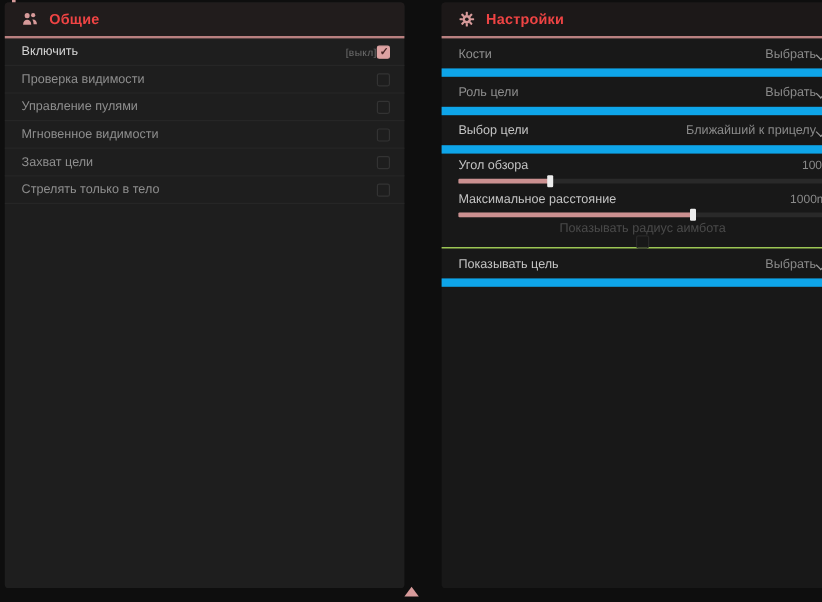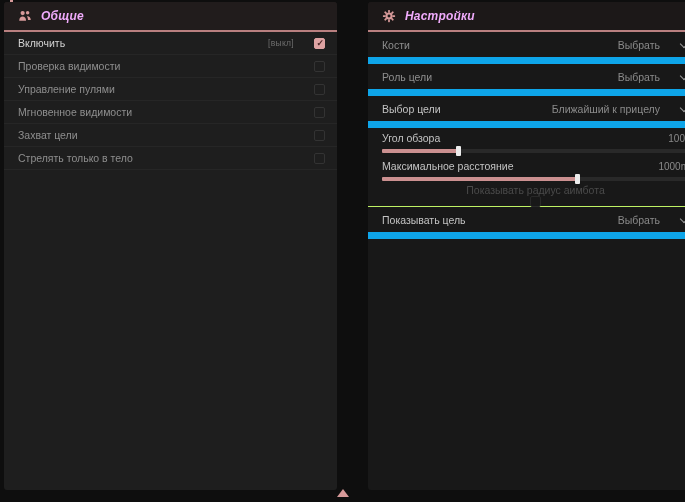--- a/index.html
+++ b/index.html
@@ -6,33 +6,33 @@
   #screen{position:relative;width:685px;height:502px;background:#0e0e0e;overflow:hidden;
           font-family:"Liberation Sans", sans-serif;-webkit-font-smoothing:antialiased;}
 
   .panel{position:absolute;top:2px;height:488px;width:333px;border-radius:3px;}
   #panel-general{left:4px;background:#1e1e1e;}
   #panel-settings{left:368px;background:#181818;}
 
   .panel-header{height:28px;display:flex;align-items:center;gap:9px;padding:0 14px;}
   #panel-general .panel-header{background:#211c1c;border-radius:3px 3px 0 0;}
   #panel-settings .panel-header{background:#1c1818;border-radius:3px 3px 0 0;}
-  .panel-title{font-size:12px;font-weight:bold;color:#f0abfc;letter-spacing:.2px;font-style:italic;}
+  .panel-title{font-size:12px;font-weight:bold;color:#ef4444;letter-spacing:.2px;}
   .header-divider{height:2px;background:#b98080;}
 
   .row{display:flex;align-items:center;justify-content:space-between;
        padding:0 12px 0 14px;font-size:10.5px;}
   .row-check{height:22px;border-bottom:1px solid #262626;}
   #panel-settings .row-check{border-bottom:1px solid #bef264;flex-direction:column;}
   .row-dd{height:25px;border-bottom:7px solid #0ea5e9;}
   .label{color:#8e8e8e;}
   .label.bright{color:#d4d4d4;}
   .label.mid{color:#c3c3c3;}
   .row.disabled .label{color:#4a4a4a;}
-  .value-group{display:flex;align-items:center;gap:20px;}
+  .value-group{display:flex;align-items:flex-end;gap:0;}
   .hotkey{font-size:8.5px;color:#6f6f6f;letter-spacing:.3px;}
   .dd-value{color:#8a8a8a;font-size:10.5px;padding-left:44px;}
   .chevron{width:9px;height:9px;display:inline-block;position:relative;}
   .chevron::before{content:"";position:absolute;left:1px;top:1px;width:5px;height:5px;
        border-right:1.5px solid #9a9a9a;border-bottom:1.5px solid #9a9a9a;transform:rotate(45deg);}
   .num-value{color:#8a8a8a;font-size:10px;}
 
   .checkbox{width:11px;height:11px;border-radius:2px;border:1px solid #333333;
             box-sizing:border-box;background:transparent;position:relative;flex:0 0 auto;}
   .checkbox.checked{background:#dda2a2;border-color:#dda2a2;}

